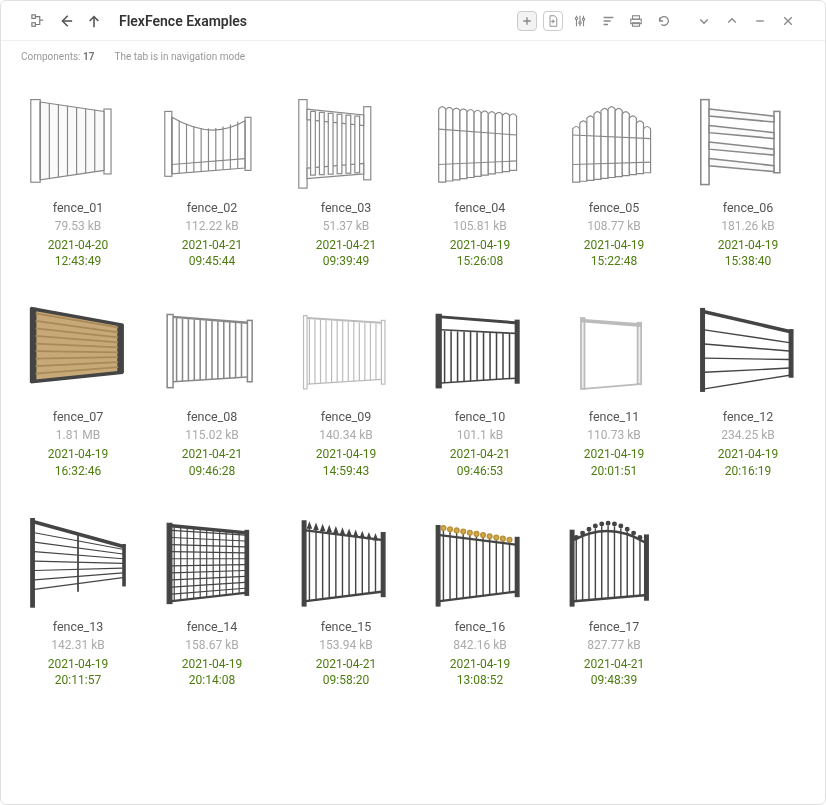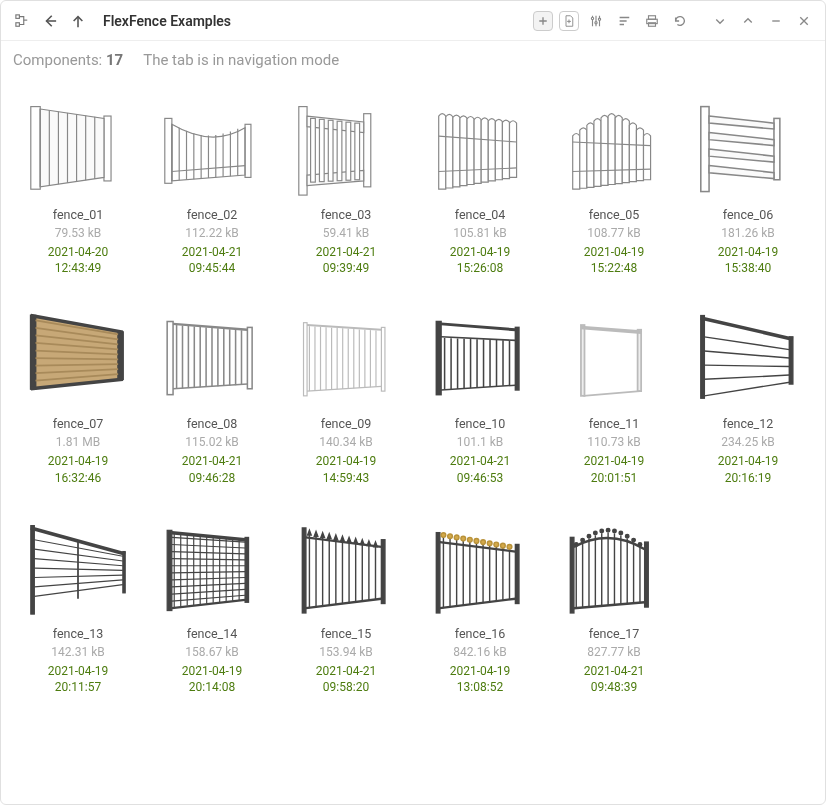--- a/index.html
+++ b/index.html
@@ -16,21 +16,21 @@
       border: 1px solid #e0e0e0;
       border-radius: 6px;
       background: #fff;
       display: flex;
       flex-direction: column;
     }
     .titlebar {
       display: flex;
       align-items: center;
       height: 40px;
-      padding: 0 10px;
+      padding: 0 26px;
       border-bottom: 1px solid #eee;
     }
     .titlebar-left { display: flex; align-items: center; gap: 6px; }
     .titlebar-right { margin-left: auto; display: flex; align-items: center; gap: 6px; }
     .icon-btn {
       width: 22px; height: 22px;
       display: flex; align-items: center; justify-content: center;
       color: #666;
       cursor: pointer;
       border-radius: 3px;
@@ -42,22 +42,22 @@
     }
     .title {
       font-weight: 600;
       font-size: 14px;
       color: #333;
       margin-left: 8px;
     }
     .statusbar {
       display: flex;
       align-items: center;
-      padding: 10px 18px 6px 12px;
-      font-size: 15px;
+      padding: 10px 18px 6px 20px;
+      font-size: 10px;
       color: #999;
       gap: 20px;
     }
     .statusbar b { color: #777; font-weight: 700; }
     .grid {
       padding: 4px 12px 12px 12px;
       display: grid;
       grid-template-columns: repeat(6, 1fr);
       gap: 8px 4px;
       overflow-y: auto;
@@ -278,21 +278,21 @@
                   <rect x="25" y="11.6" width="4" height="51.6"></rect>
                   <rect x="32.5" y="12.4" width="4" height="50.4"></rect>
                   <rect x="40" y="13.2" width="4" height="49.2"></rect>
                   <rect x="47.5" y="14" width="4" height="48"></rect>
                 </g>
               </g>
             </g>
           </svg>
         </div>
     <div class="name">fence_03</div>
-    <div class="size">59.41 kB</div>
+    <div class="size">51.37 kB</div>
     <div class="date">2021-04-21
 09:39:49</div>
       </div>
       <div class="item">
     <div class="thumb">
           <svg viewBox="0 0 100 100">
             <g transform="translate(10,20)">
               <g stroke="#888" fill="#fff" stroke-width="1">
                 <g>
                   <path d="M5 8 Q8 4 11 8 L11 70 L5 70 Z"></path>

